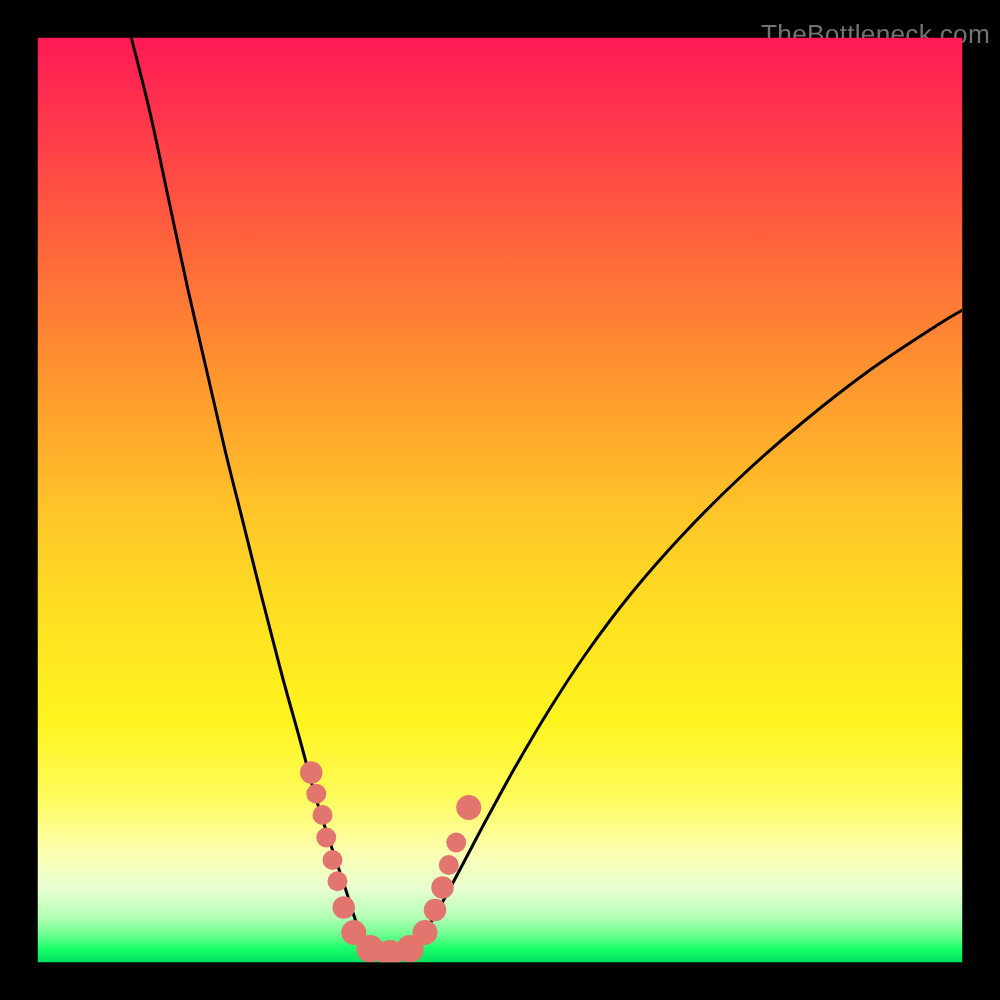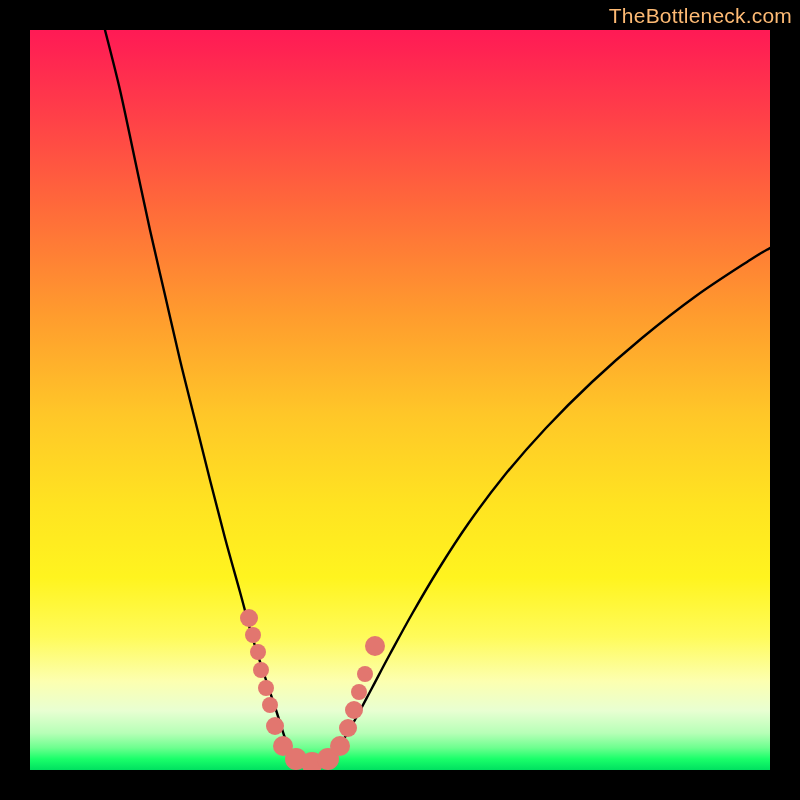--- a/index.html
+++ b/index.html
@@ -41,23 +41,23 @@
       #fcffb0 88%,
       #e8ffd2 92%,
       #b7ffb7 95%,
       #6dff8f 97%,
       #1aff6a 98.5%,
       #00e060 100%
     );
   }
   .watermark {
     position: absolute;
-    top: 4px;
+    top: 16px;
     right: 8px;
-    color: #fdba74;
+    color: #737373;
     font-size: 21px;
     letter-spacing: 0.2px;
     font-weight: 500;
     user-select: none;
   }
   svg.curves {
     position: absolute;
     inset: 0;
   }
 </style>

